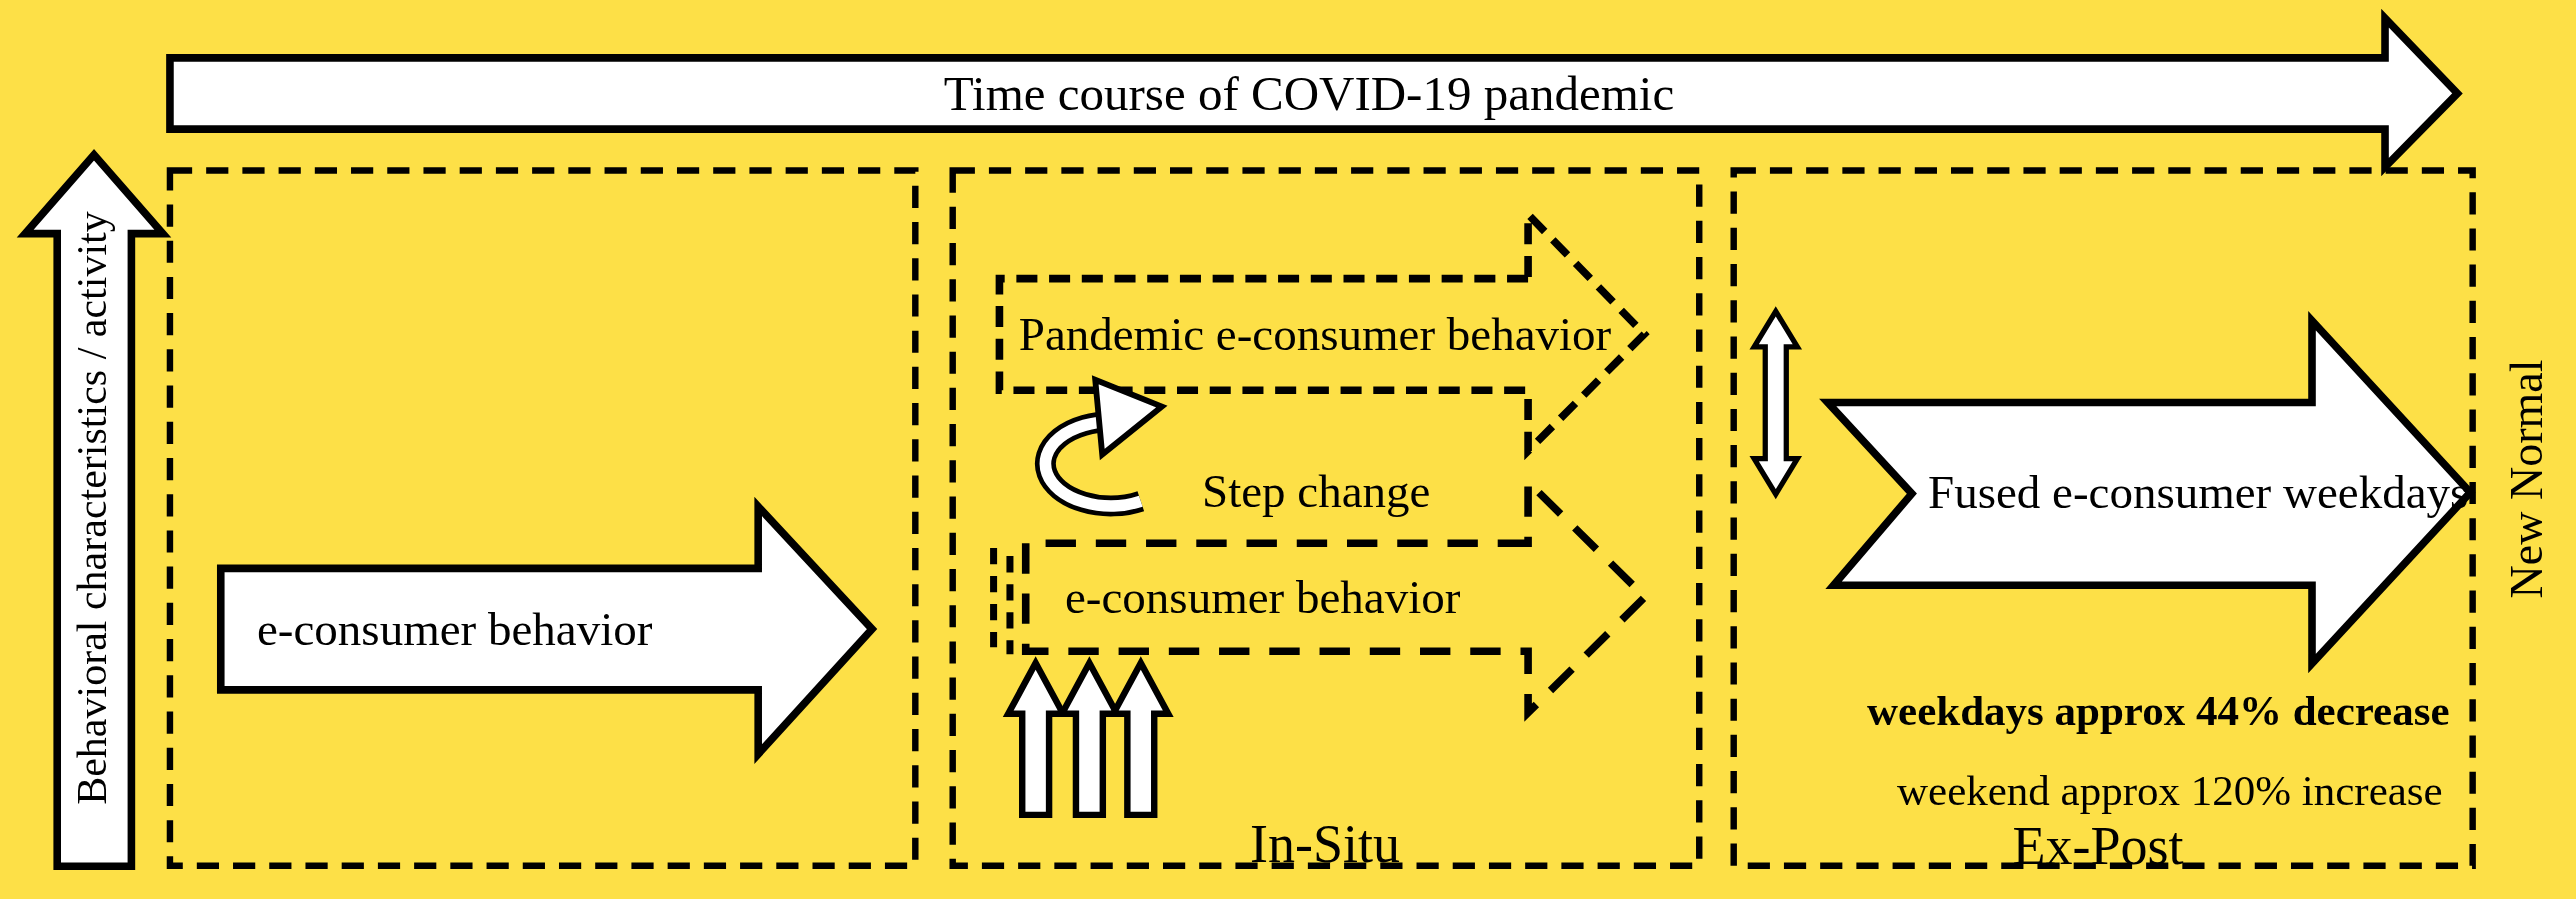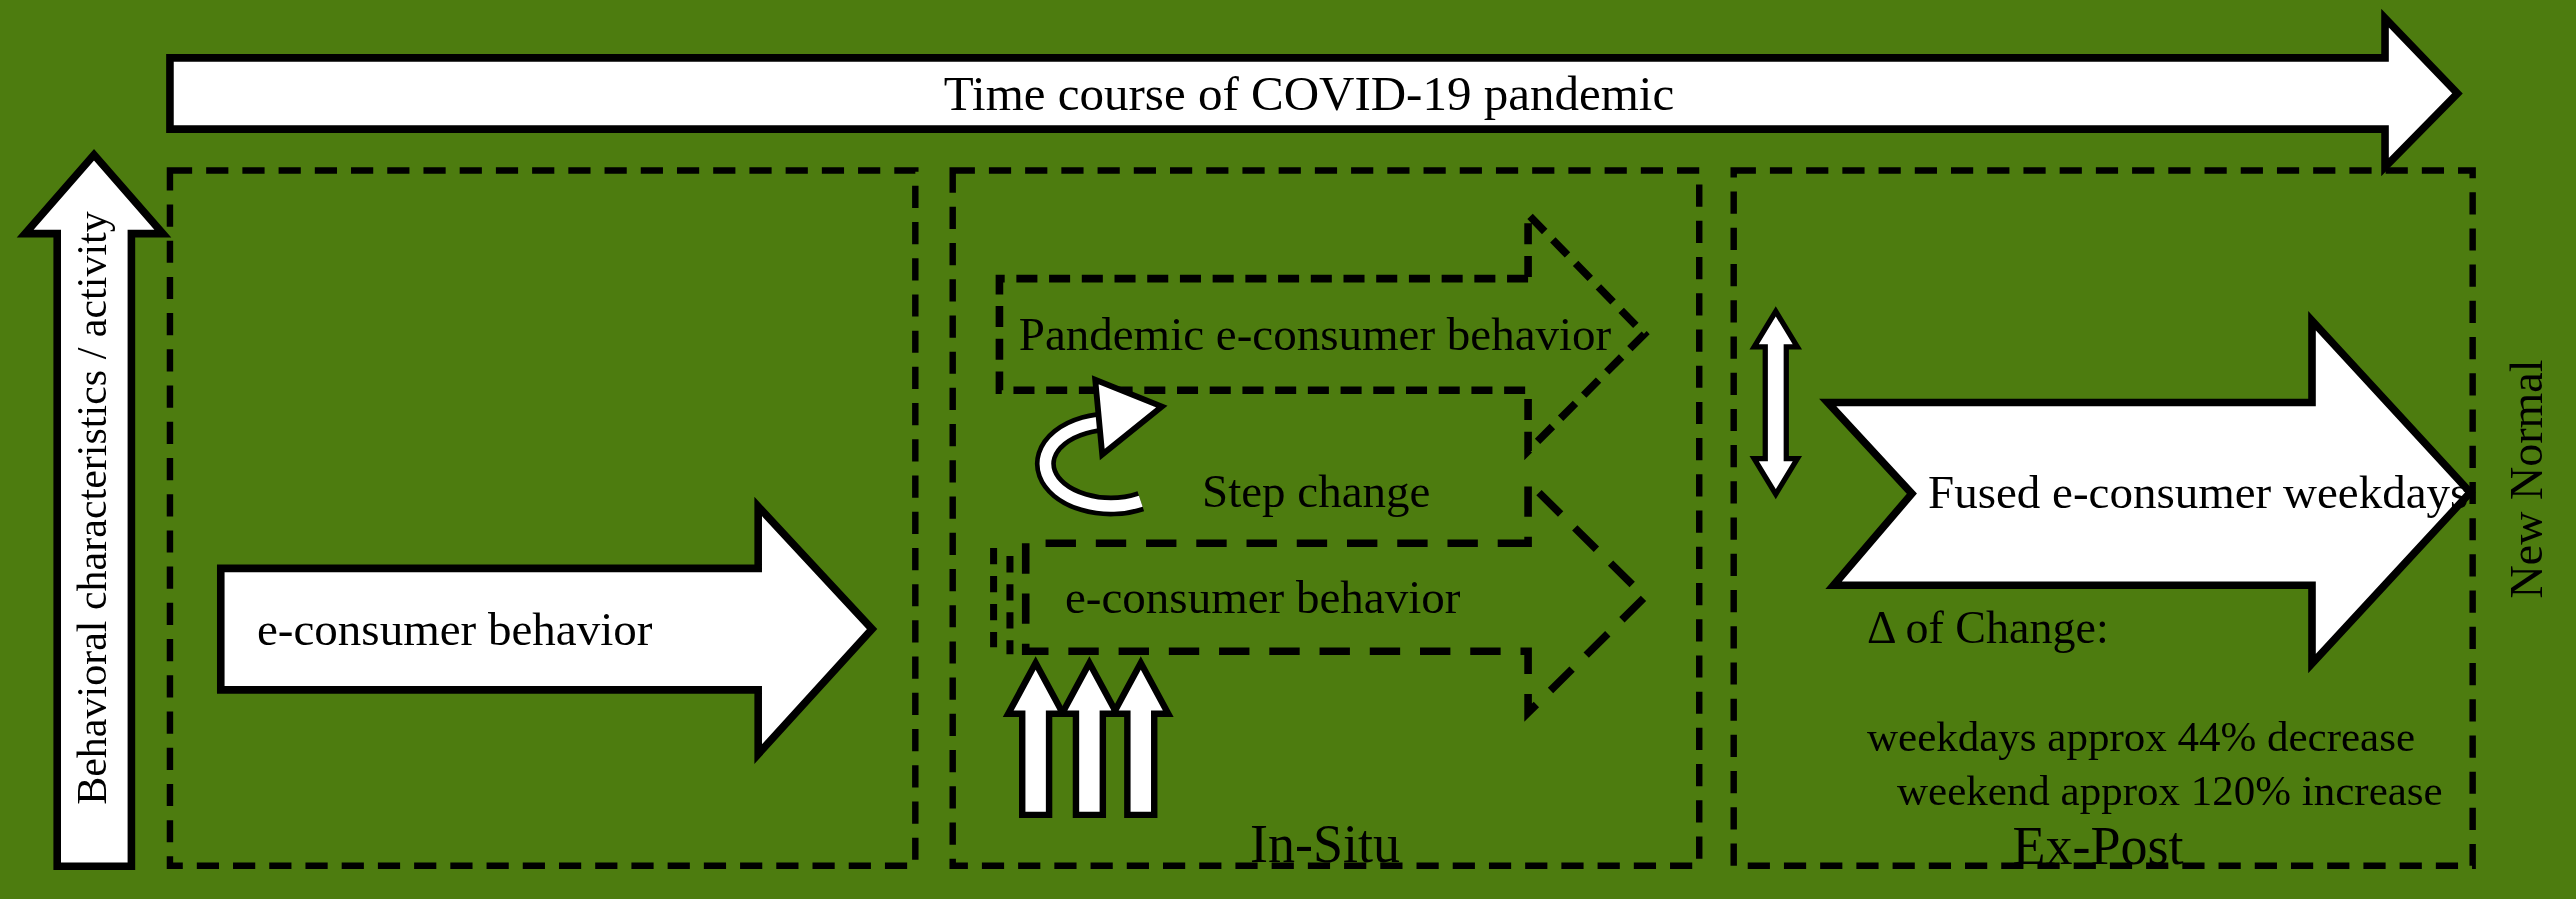--- a/index.html
+++ b/index.html
@@ -4,21 +4,21 @@
 <style>
   html, body {
     margin: 0;
     padding: 0;
     background: #ffffff;
   }
   .stage {
     position: relative;
     width: 2576px;
     height: 899px;
-    background: #4d7c0f;
+    background: #fde047;
     font-family: "Liberation Serif", "DejaVu Serif", serif;
     color: #000000;
     overflow: hidden;
   }
   .shapes {
     position: absolute;
     left: 0;
     top: 0;
     width: 2576px;
     height: 899px;
@@ -87,21 +87,20 @@
   <div class="label rot fs-axis" style="left:92px; top:508px;">Behavioral characteristics / activity</div>
 
   <div class="label left-anchor fs-body" style="left:257px; top:629px;">e-consumer behavior</div>
 
   <div class="label fs-body" style="left:1315px; top:334px;">Pandemic e-consumer behavior</div>
   <div class="label left-anchor fs-body" style="left:1202px; top:491px;">Step change</div>
   <div class="label left-anchor fs-body" style="left:1065px; top:597px;">e-consumer behavior</div>
   <div class="label fs-phase" style="left:1325px; top:844px;">In-Situ</div>
 
   <div class="label left-anchor fs-body" style="left:1928px; top:492px;">Fused e-consumer weekdays</div>
-  <div class="label left-anchor fs-delta" style="left:1867px; top:628px;">Δ of Change:</div>
-  <div class="label left-anchor fs-small" style="left:1867px; top:736px;">weekdays approx 44% decrease</div>
+  <div class="label left-anchor fs-small" style="left:1867px; top:710px;font-weight:bold;">weekdays approx 44% decrease</div>
   <div class="label left-anchor fs-small" style="left:1897px; top:790px;">weekend approx 120% increase</div>
   <div class="label fs-phase" style="left:2098px; top:846px;">Ex-Post</div>
 
   <div class="label rot fs-newnorm" style="left:2527px; top:479px;">New Normal</div>
 
 </div>
 
 
 </body></html>

